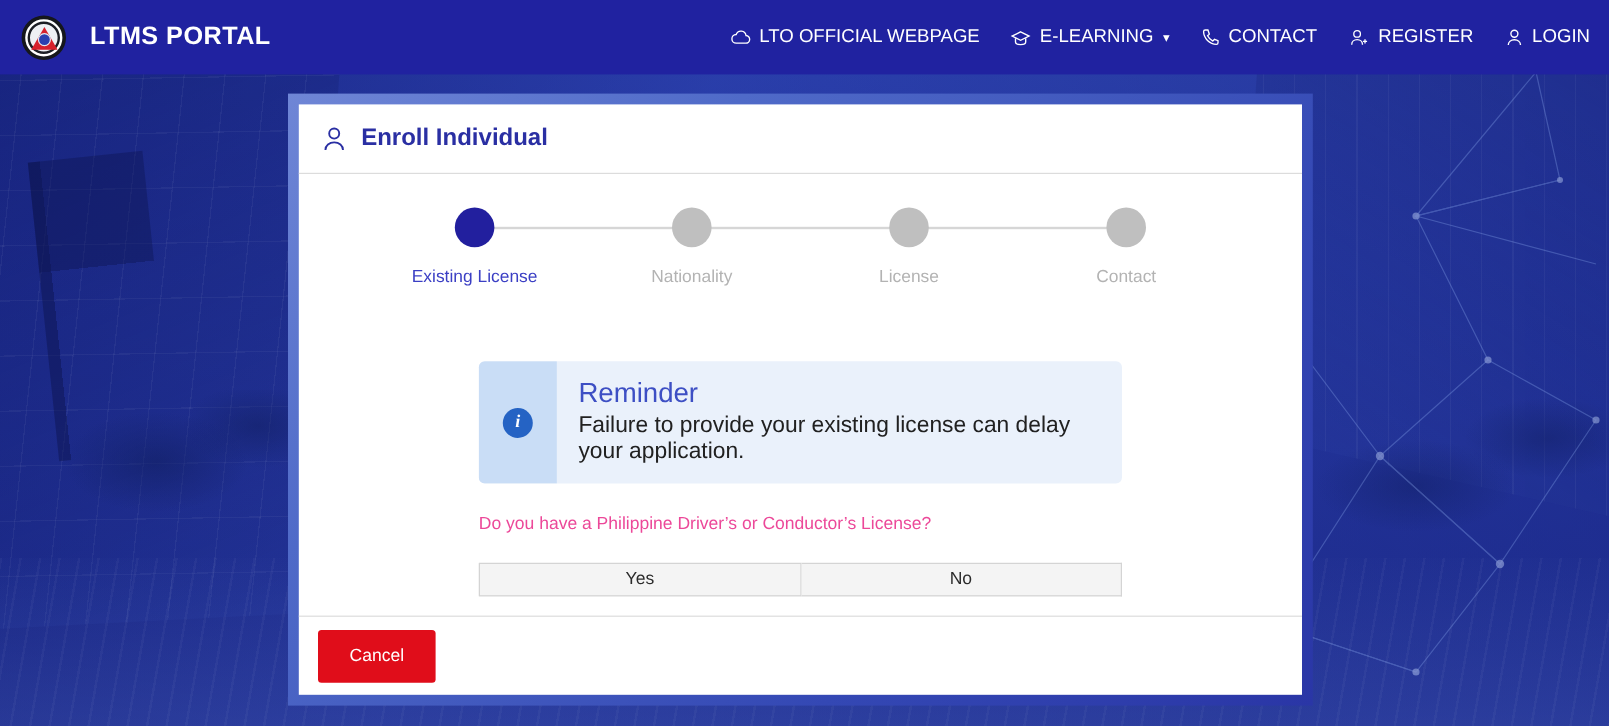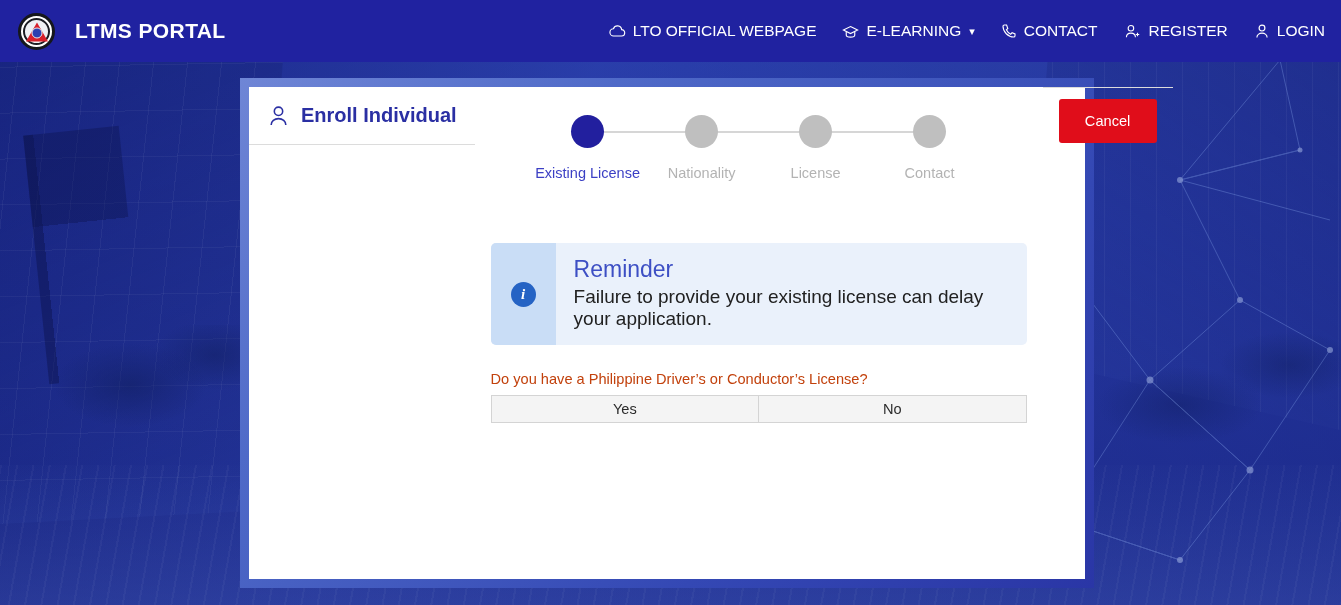--- a/index.html
+++ b/index.html
@@ -126,21 +126,21 @@
   .card-frame {
     position: absolute; left: 240px; top: 78px;
     width: 854px; height: 510px;
     background: linear-gradient(135deg, #6f86d6 0%, #4f6ac8 28%, #3448b4 70%, #2a36a6 100%);
     padding: 9px;
     z-index: 3;
   }
   .card {
     width: 100%; height: 100%;
     background: #ffffff;
-    display: flex; 
+    display: flex; flex-direction: column;
   }
   .card-header {
     height: 58px; flex: none;
     display: flex; align-items: center; gap: 11px;
     padding: 0 18px;
     border-bottom: 1px solid #dcdcdc;
   }
   .card-header .title {
     color: #2a2fa3; font-size: 20px; font-weight: bold;
   }
@@ -192,21 +192,21 @@
     display: flex; align-items: center; justify-content: center;
     font-size: 15px; font-weight: bold; font-style: italic;
     font-family: "Liberation Serif", serif;
   }
   .alert-body { padding: 13px 16px 15px 18px; }
   .alert-title { color: #3d4fc4; font-size: 23px; margin-bottom: 3px; }
   .alert-text { color: #212121; font-size: 19px; }
 
   
   .question-wrap { width: 536px; margin: 26px auto 0 auto; }
-  .question { font-size: 14.6px; color: #c2410c; margin-bottom: 8px; }
+  .question { font-size: 14.6px; color: #ec4899; margin-bottom: 24px; }
   .yesno { display: flex; }
   .yesno .opt {
     flex: 1 1 0; height: 28px;
     display: flex; align-items: center; justify-content: center;
     background: #f4f4f4; border: 1px solid #d4d4d4;
     font-size: 14.6px; color: #2b2b2b; cursor: pointer;
   }
   .yesno .opt + .opt { border-left: none; }
 
   

